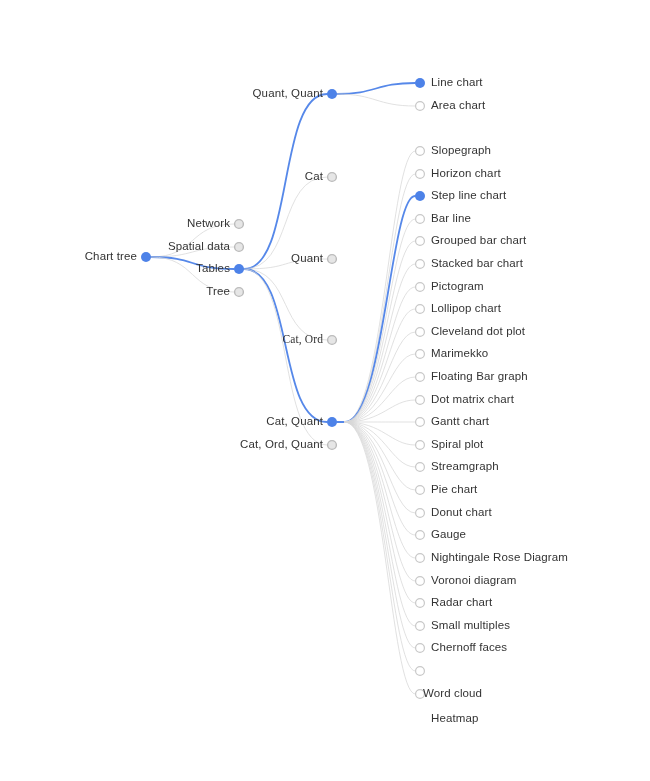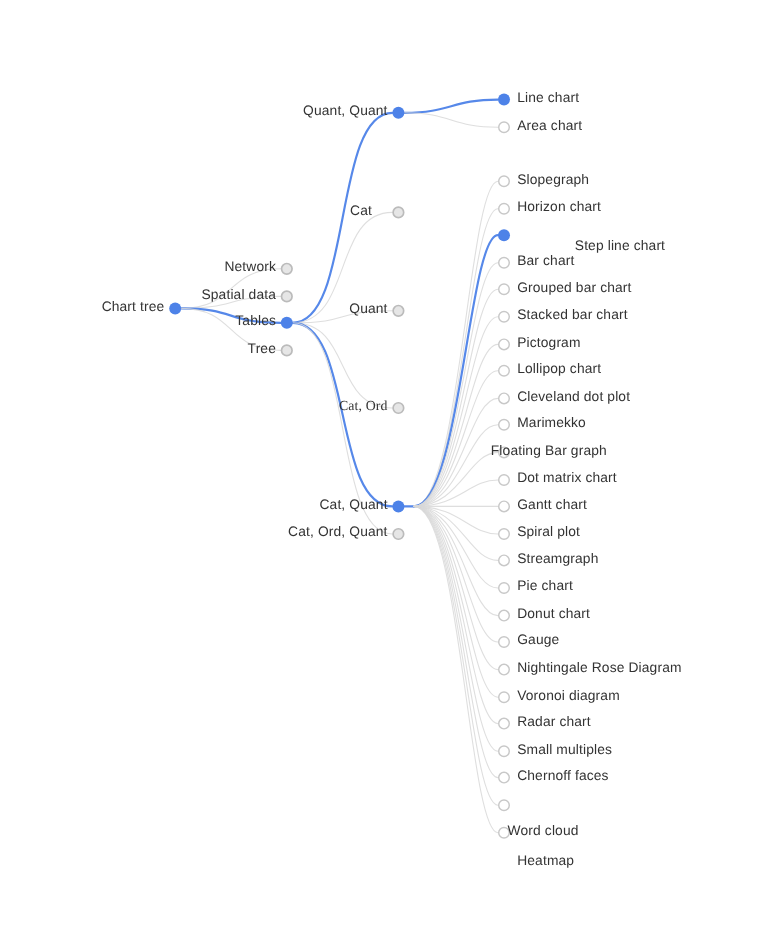--- a/index.html
+++ b/index.html
@@ -195,38 +195,38 @@
         <circle cx="420" cy="694" r="4.4" fill="#ffffff" stroke="#c8c8c8" stroke-width="1.2"></circle>
       </g>
     </svg>
   <div id="labels">
       <div class="node-label label-left" style="top: 251px; right: 513px;">Chart tree</div>
       <div class="node-label label-left" style="top: 218px; right: 420px;">Network</div>
       <div class="node-label label-left" style="top: 241px; right: 420px;">Spatial data</div>
       <div class="node-label label-left" style="top: 263px; right: 420px;">Tables</div>
       <div class="node-label label-left" style="top: 286px; right: 420px;">Tree</div>
       <div class="node-label label-left" style="top: 88px; right: 327px;">Quant, Quant</div>
-      <div class="node-label label-left" style="top: 171px; right: 340px; margin-left: 20px;">Cat</div>
+      <div class="node-label label-left" style="top: 171px; right: 327px; margin-left: 20px;">Cat</div>
       <div class="node-label label-left" style="top: 253px; right: 327px;">Quant</div>
       <div class="node-label label-left" style="top: 334px; right: 327px; font-family: Liberation Serif, serif;">Cat, Ord</div>
       <div class="node-label label-left" style="top: 416px; right: 327px;">Cat, Quant</div>
       <div class="node-label label-left" style="top: 439px; right: 327px; margin-left: 13px;">Cat, Ord, Quant</div>
       <div class="node-label label-right" style="top: 77px; left: 431px;">Line chart</div>
       <div class="node-label label-right" style="top: 100px; left: 431px;">Area chart</div>
       <div class="node-label label-right" style="top: 145px; left: 431px;">Slopegraph</div>
       <div class="node-label label-right" style="top: 168px; left: 431px;">Horizon chart</div>
-      <div class="node-label label-right" style="top: 200px; left: 431px; margin-left: 48px;">Step line chart</div>
-      <div class="node-label label-right" style="top: 213px; left: 431px;">Bar chart</div>
+      <div class="node-label label-right" style="top: 190px; left: 431px;">Step line chart</div>
+      <div class="node-label label-right" style="top: 213px; left: 431px;">Bar line</div>
       <div class="node-label label-right" style="top: 235px; left: 431px;">Grouped bar chart</div>
       <div class="node-label label-right" style="top: 258px; left: 431px;">Stacked bar chart</div>
       <div class="node-label label-right" style="top: 281px; left: 431px;">Pictogram</div>
       <div class="node-label label-right" style="top: 303px; left: 431px;">Lollipop chart</div>
       <div class="node-label label-right" style="top: 326px; left: 431px;">Cleveland dot plot</div>
       <div class="node-label label-right" style="top: 348px; left: 431px;">Marimekko</div>
-      <div class="node-label label-right" style="top: 371px; left: 409px;">Floating Bar graph</div>
+      <div class="node-label label-right" style="top: 371px; left: 431px;">Floating Bar graph</div>
       <div class="node-label label-right" style="top: 394px; left: 431px;">Dot matrix chart</div>
       <div class="node-label label-right" style="top: 416px; left: 431px;">Gantt chart</div>
       <div class="node-label label-right" style="top: 439px; left: 431px;">Spiral plot</div>
       <div class="node-label label-right" style="top: 461px; left: 431px;">Streamgraph</div>
       <div class="node-label label-right" style="top: 484px; left: 431px;">Pie chart</div>
       <div class="node-label label-right" style="top: 507px; left: 431px;">Donut chart</div>
       <div class="node-label label-right" style="top: 529px; left: 431px;">Gauge</div>
       <div class="node-label label-right" style="top: 552px; left: 431px;">Nightingale Rose Diagram</div>
       <div class="node-label label-right" style="top: 575px; left: 431px;">Voronoi diagram</div>
       <div class="node-label label-right" style="top: 597px; left: 431px;">Radar chart</div>

